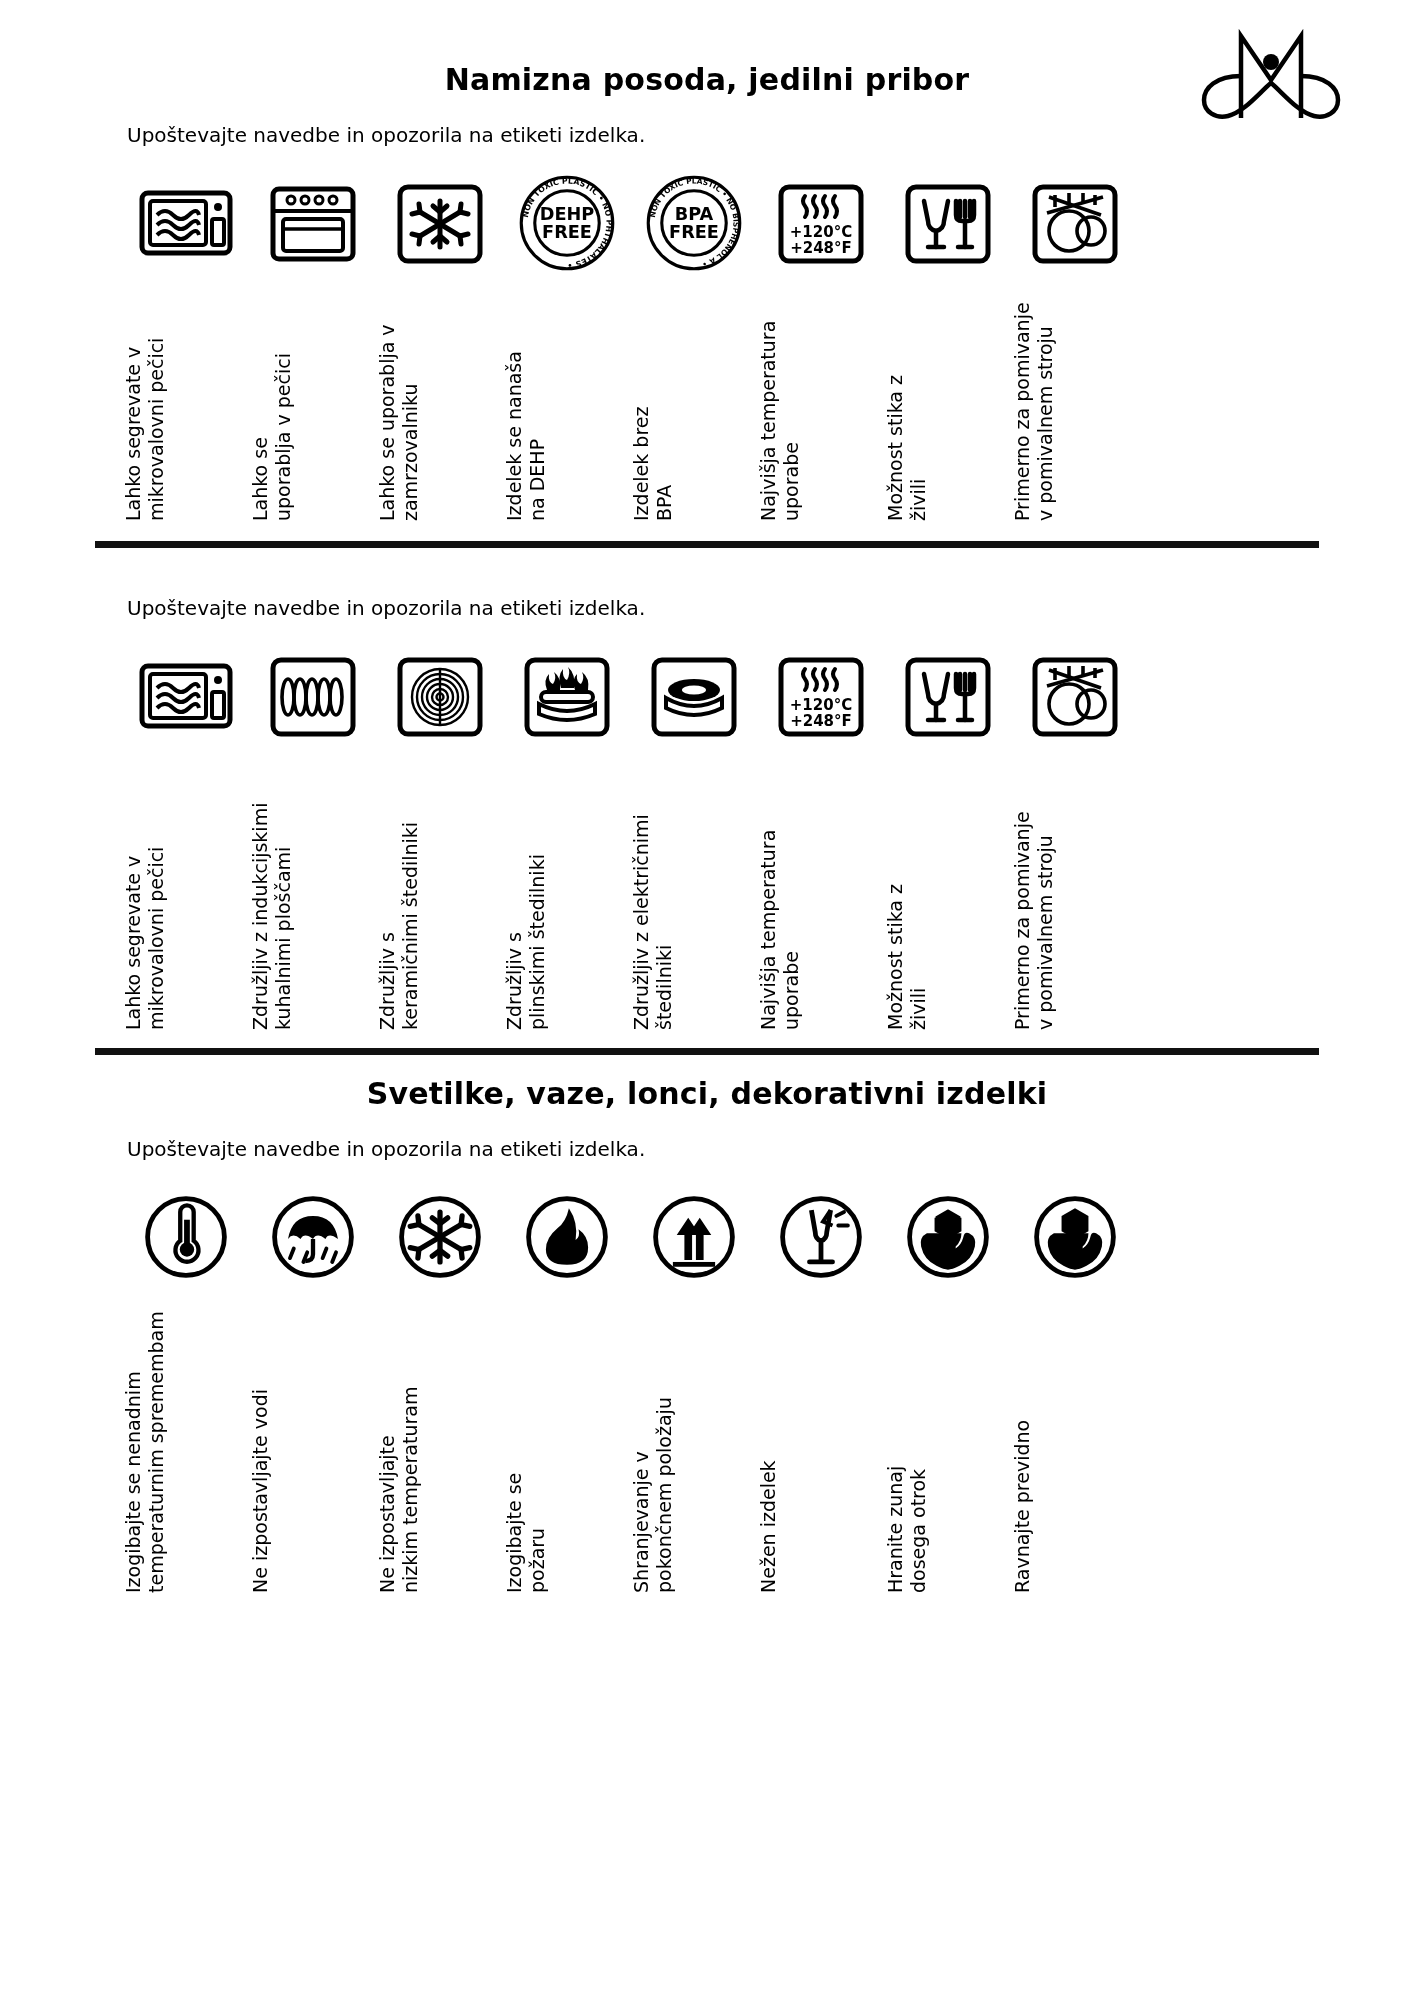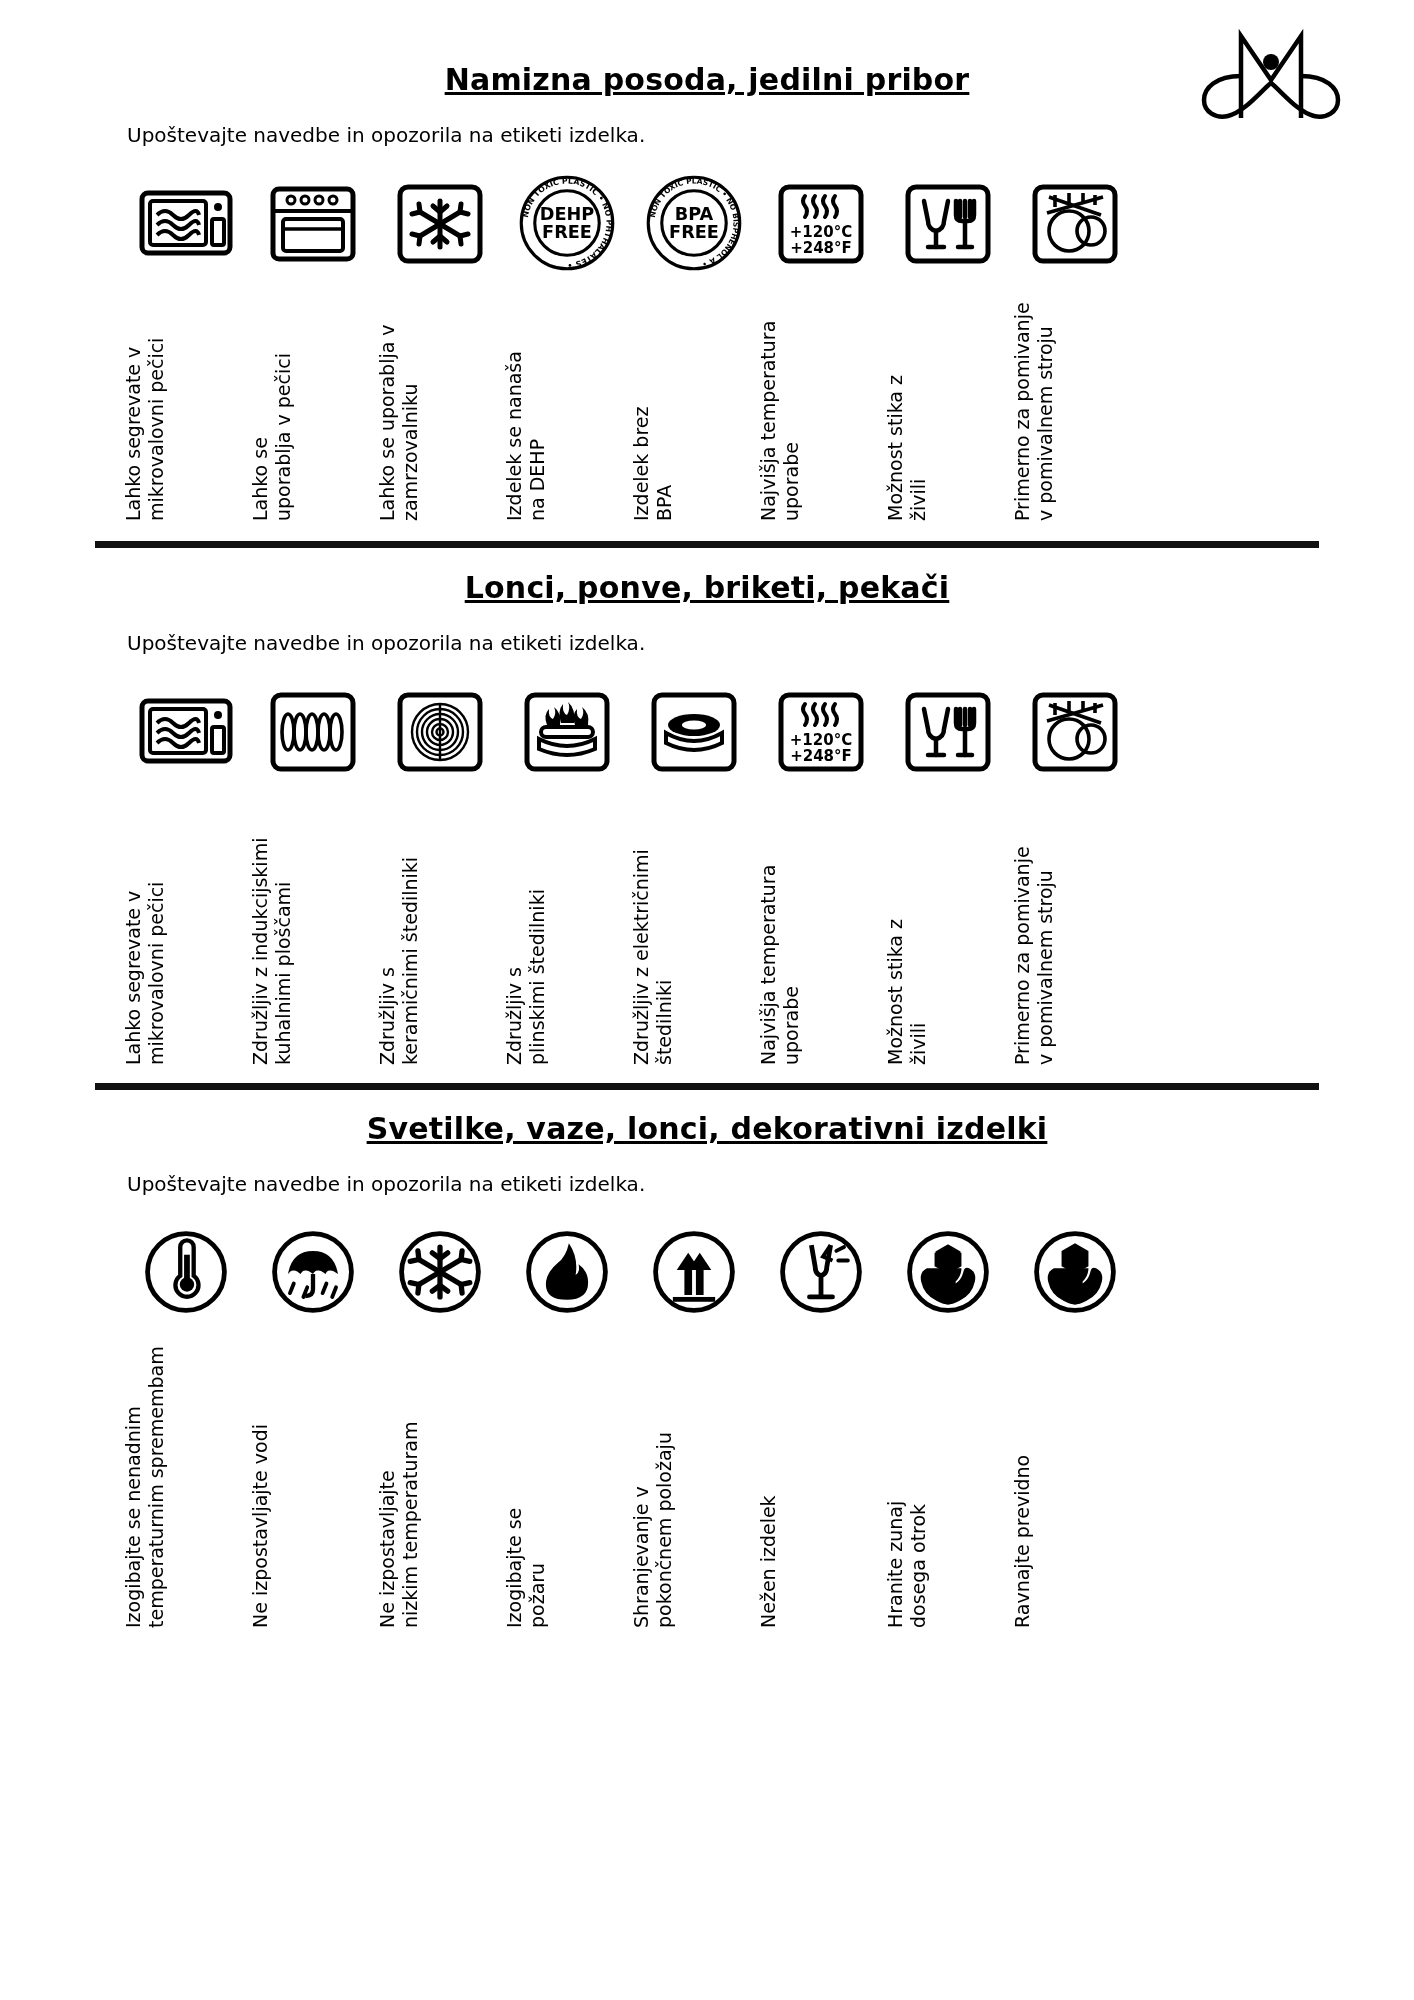--- a/index.html
+++ b/index.html
@@ -25,21 +25,20 @@
   }
 
   
   .section { padding: 0 95px; }
   .section-title {
     text-align: center;
     font-weight: bold;
     font-size: 30px;
     letter-spacing: 0.2px;
     margin: 0;
-    text-decoration: underline;
   }
   #sec0 .section-title { padding-top: 62px; }
   .subtitle {
     font-size: 20px;
     margin: 26px 0 0 32px;
     font-weight: normal;
   }
 
   .divider {
     height: 7px;
@@ -264,21 +263,20 @@
         <div class="cap">Primerno za pomivanje
 v pomivalnem stroju</div>
       </div>
 
     </div>
   </div>
 
   <div class="divider" style="margin-top:20px"></div>
 
   <div class="section" id="sec1" style="padding-top:22px">
-    <h1 class="section-title">Lonci, ponve, briketi, pekači</h1>
     <div class="subtitle">Upoštevajte navedbe in opozorila na etiketi izdelka.</div>
 
     <div class="icon-row">
 
       <div class="icon-cell">
         <div class="icon-box">
           <svg viewBox="0 0 100 100" width="100" height="100">
             <rect x="6" y="20" width="88" height="60" rx="6" fill="none" stroke="#000" stroke-width="5"></rect>
             <rect x="14" y="28" width="56" height="44" rx="3" fill="none" stroke="#000" stroke-width="4"></rect>
             <path d="M21 42 q8 -8 16 0 t16 0 t10 0" fill="none" stroke="#000" stroke-width="4"></path>

